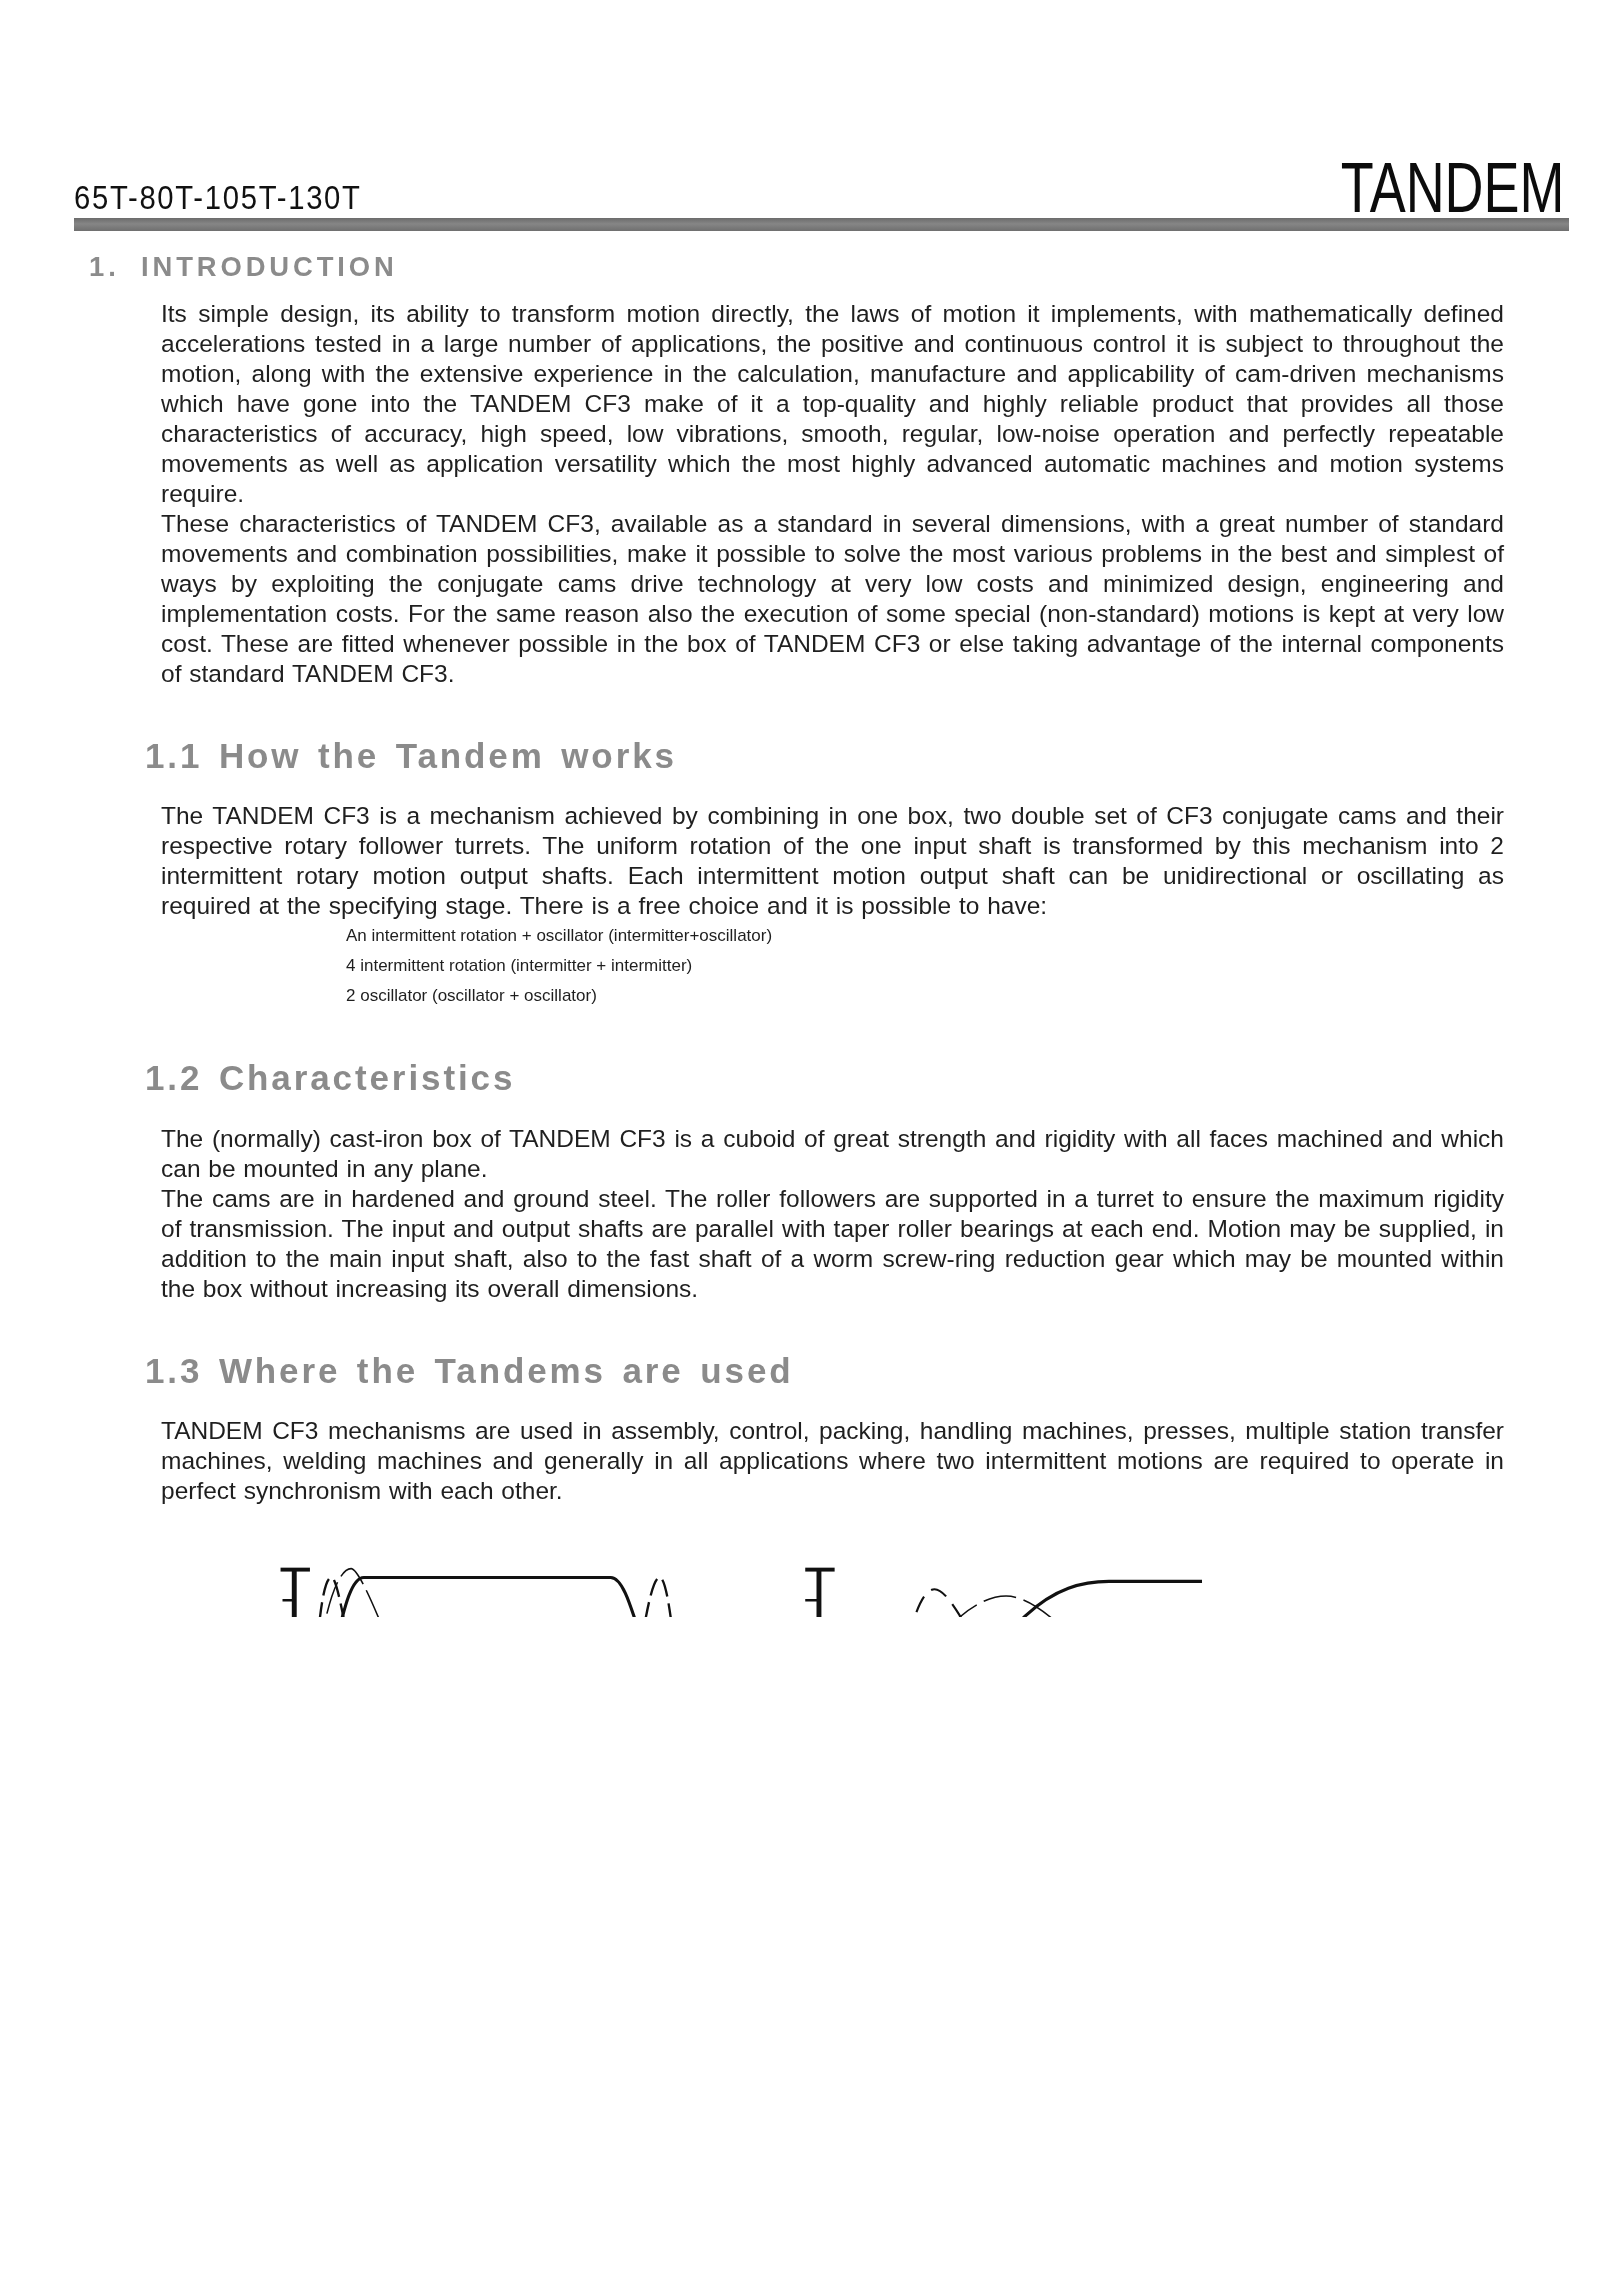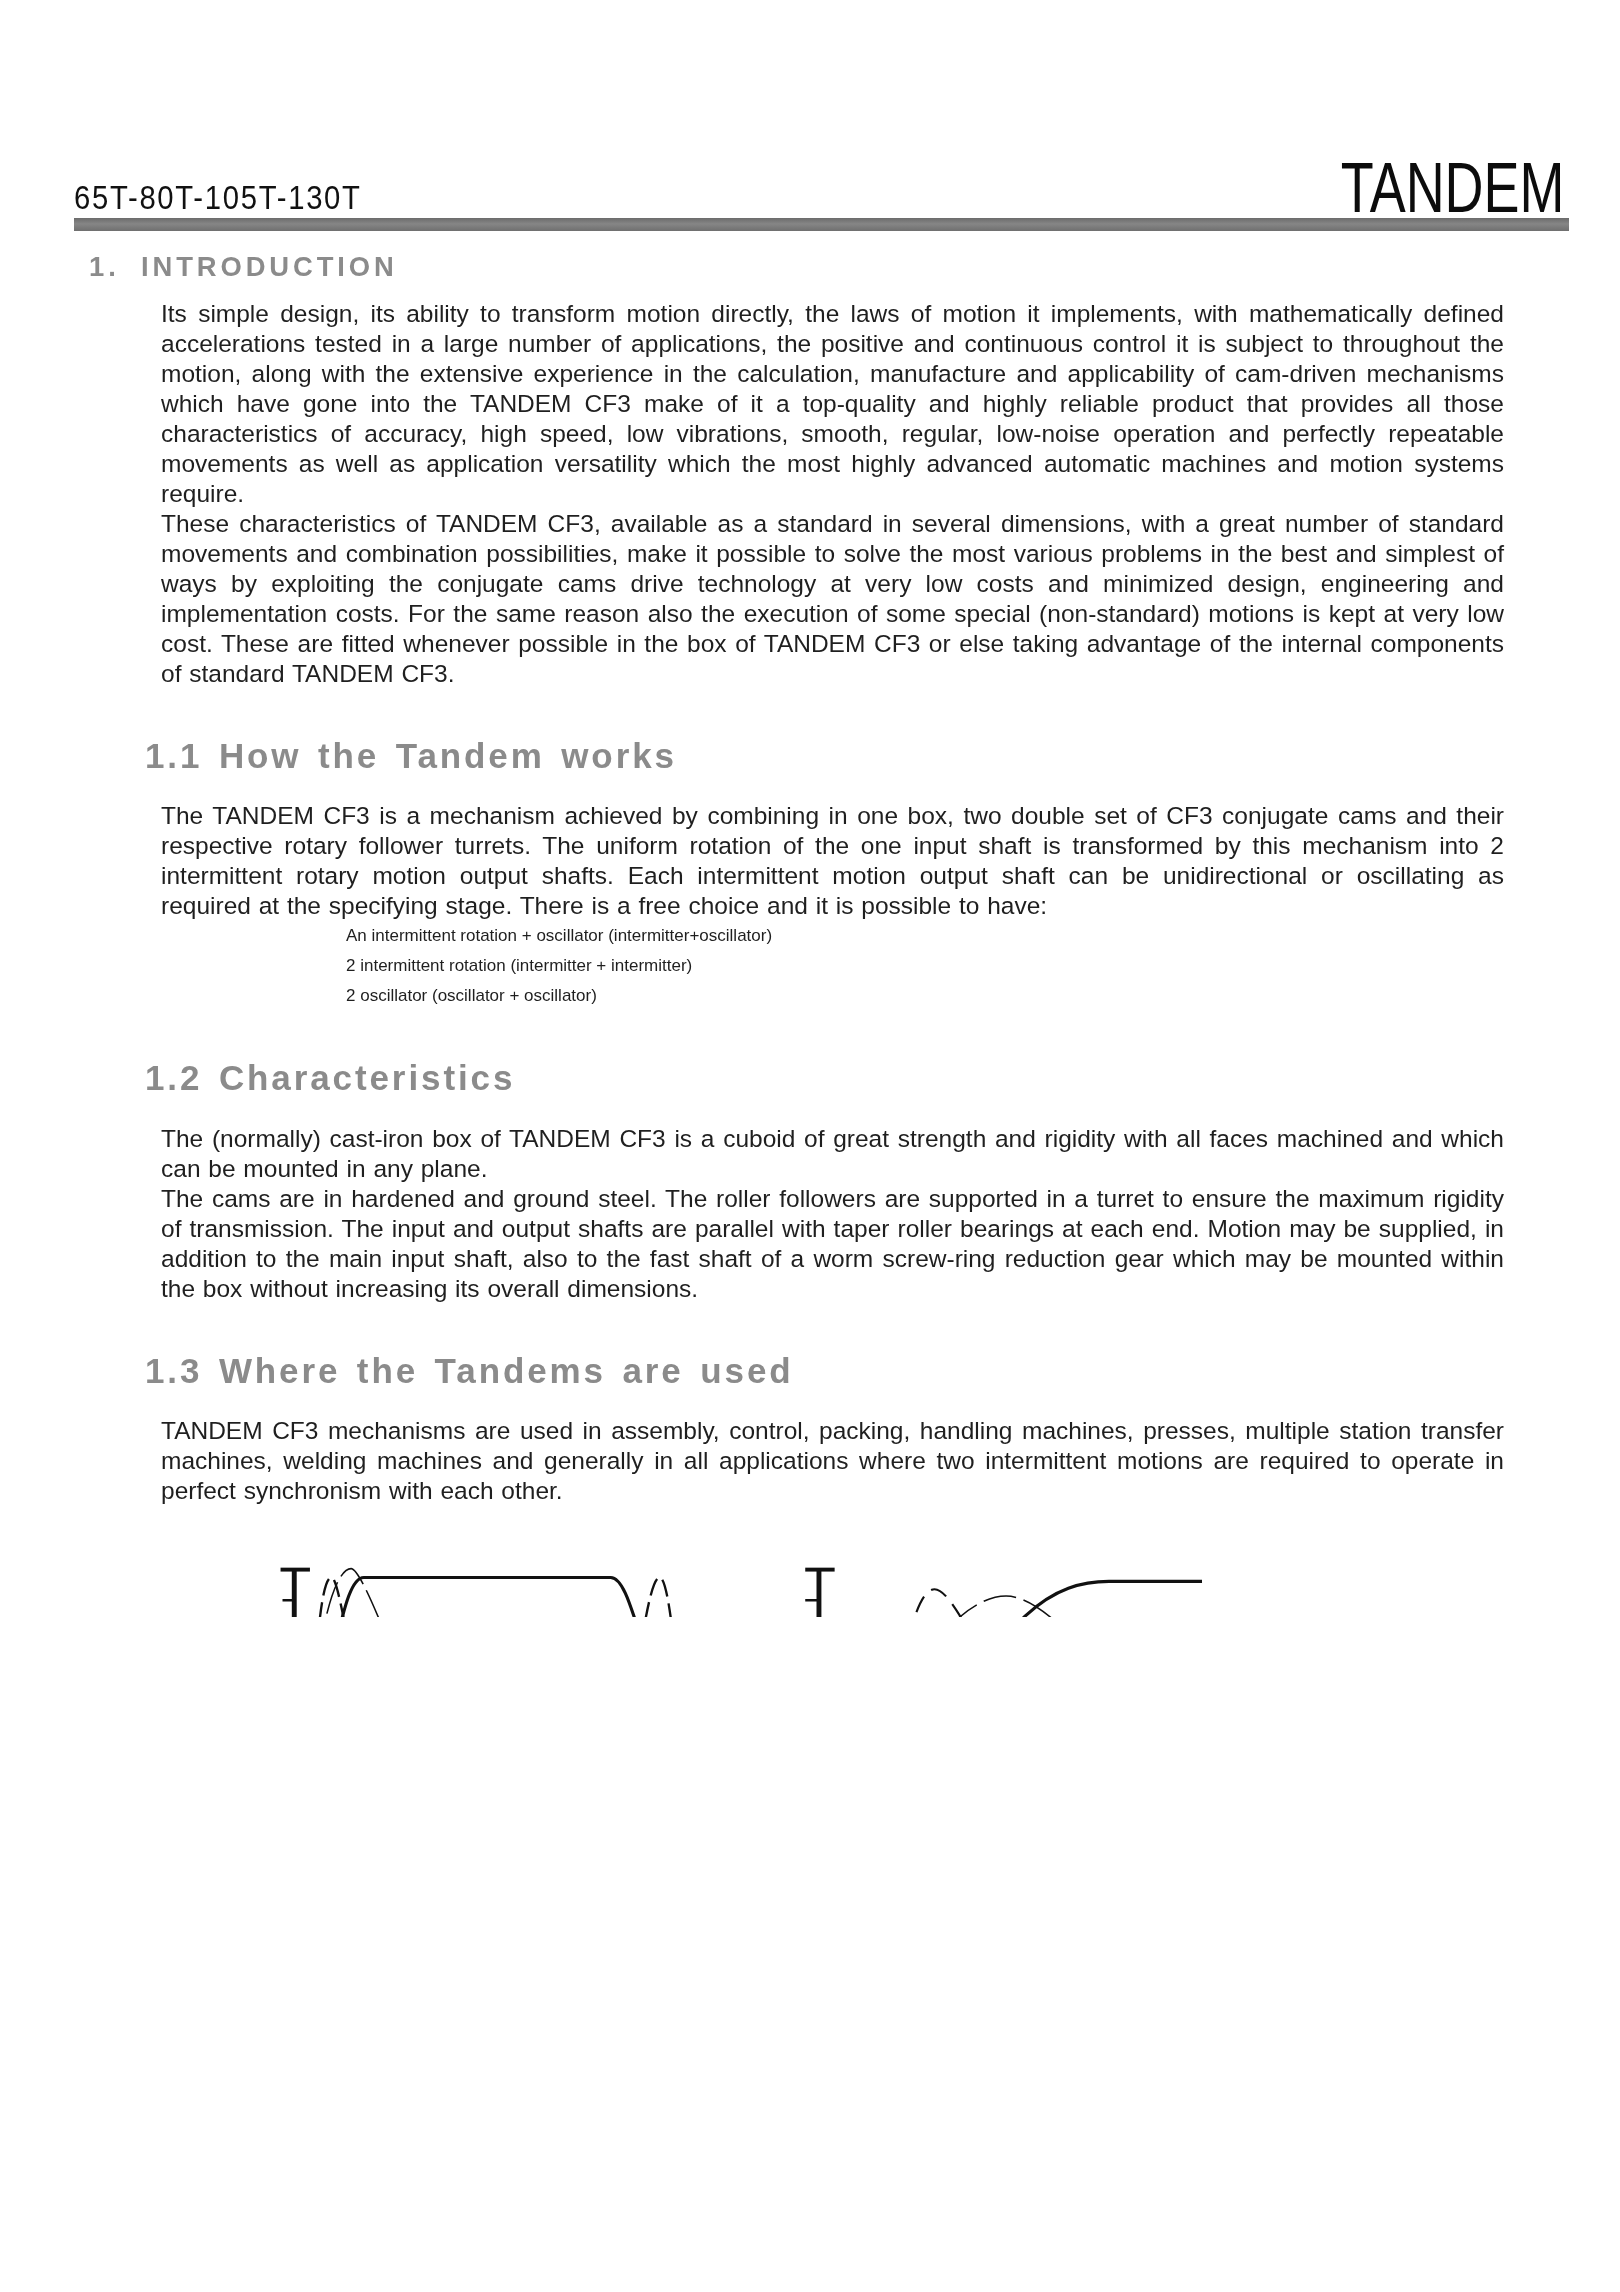--- a/index.html
+++ b/index.html
@@ -62,21 +62,21 @@
       <p class="first-para">Its simple design, its ability to transform motion directly, the laws of motion it implements, with mathematically defined accelerations tested in a large number of applications, the positive and continuous control it is subject to throughout the motion, along with the extensive experience in the calculation, manufacture and applicability of cam-driven mechanisms which have gone into the TANDEM CF3 make of it a top-quality and highly reliable product that provides all those characteristics of accuracy, high speed, low vibrations, smooth, regular, low-noise operation and perfectly repeatable movements as well as application versatility which the most highly advanced automatic machines and motion systems require.</p>
       <p>These characteristics of TANDEM CF3, available as a standard in several dimensions, with a great number of standard movements and combination possibilities, make it possible to solve the most various problems in the best and simplest of ways by exploiting the conjugate cams drive technology at very low costs and minimized design, engineering and implementation costs. For the same reason also the execution of some special (non-standard) motions is kept at very low cost. These are fitted whenever possible in the box of TANDEM CF3 or else taking advantage of the internal components of standard TANDEM CF3.</p>
     </div>
 
     <h2 class="sub-title">1.1 How the Tandem works</h2>
     <div class="body-block">
       <p>The TANDEM CF3 is a mechanism achieved by combining in one box, two double set of CF3 conjugate cams and their respective rotary follower turrets. The uniform rotation of the one input shaft is transformed by this mechanism into 2 intermittent rotary motion output shafts. Each intermittent motion output shaft can be unidirectional or oscillating as required at the specifying stage. There is a free choice and it is possible to have:</p>
     </div>
     <ul class="options">
       <li>An intermittent rotation + oscillator (intermitter+oscillator)</li>
-      <li>2 intermittent rotation (intermitter + intermitter)</li>
+      <li>4 intermittent rotation (intermitter + intermitter)</li>
       <li>2 oscillator (oscillator + oscillator)</li>
     </ul>
 
     <h2 class="sub-title">1.2 Characteristics</h2>
     <div class="body-block">
       <p>The (normally) cast-iron box of TANDEM CF3 is a cuboid of great strength and rigidity with all faces machined and which can be mounted in any plane.</p>
       <p>The cams are in hardened and ground steel. The roller followers are supported in a turret to ensure the maximum rigidity of transmission. The input and output shafts are parallel with taper roller bearings at each end. Motion may be supplied, in addition to the main input shaft, also to the fast shaft of a worm screw-ring reduction gear which may be mounted within the box without increasing its overall dimensions.</p>
     </div>
 
     <h2 class="sub-title">1.3 Where the Tandems are used</h2>

